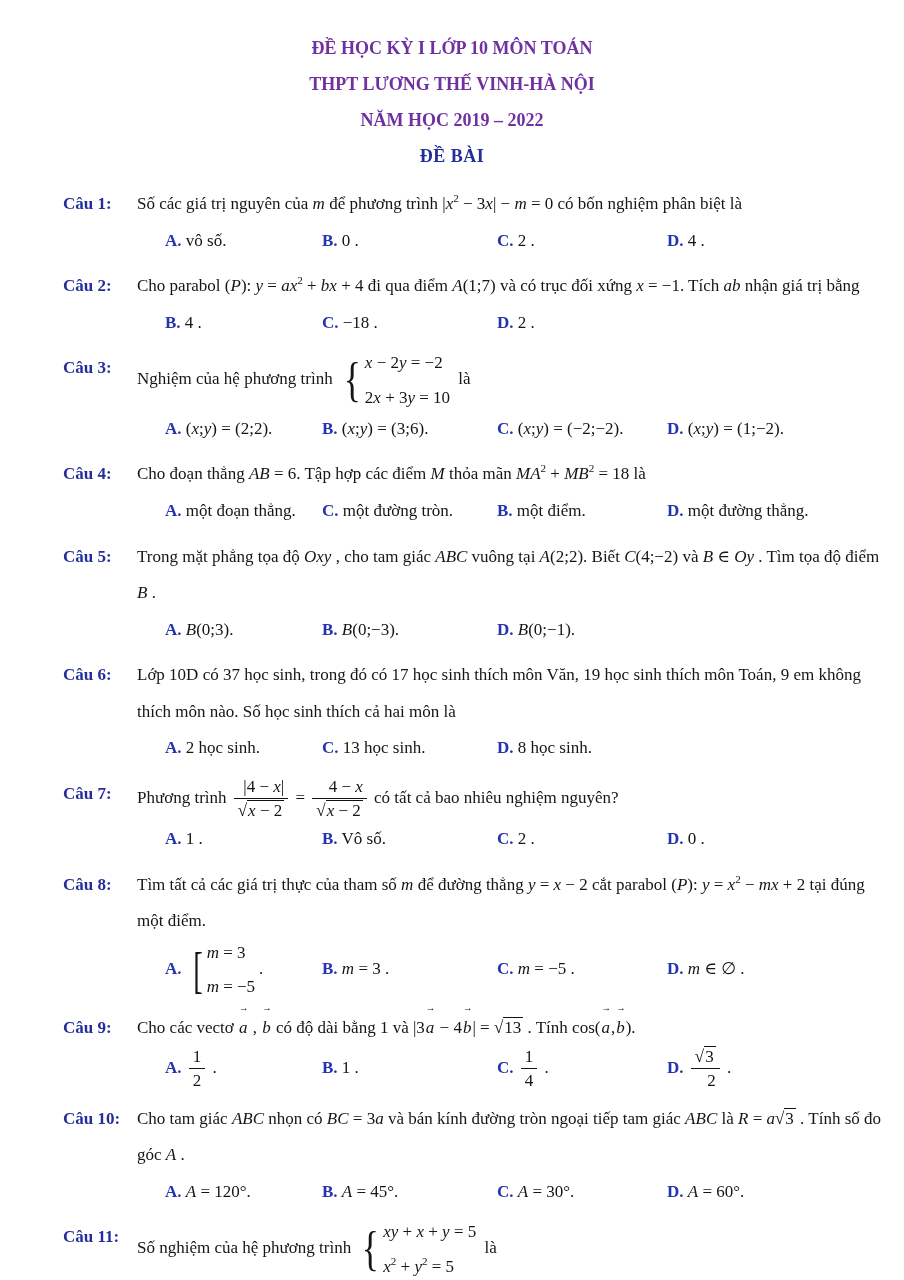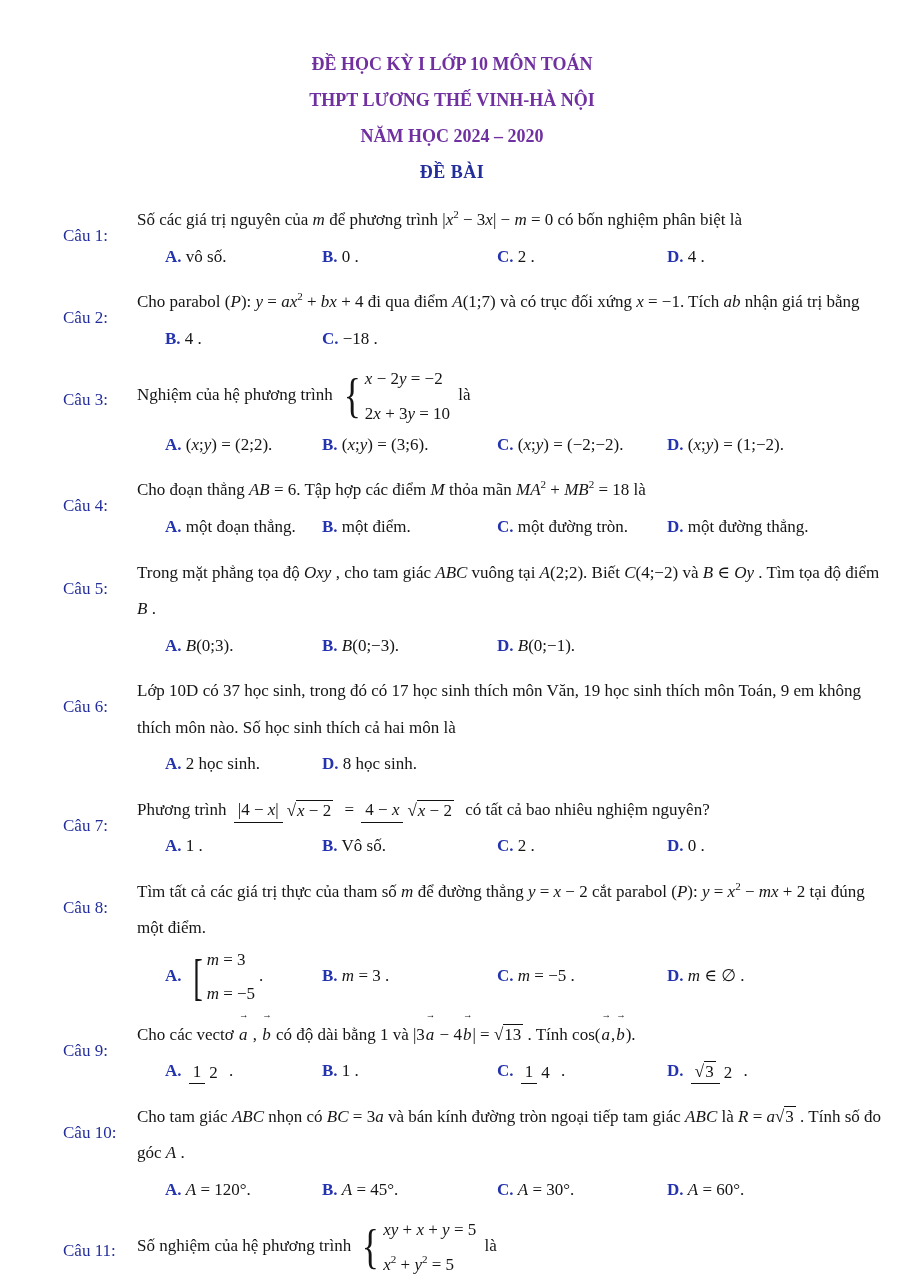--- a/index.html
+++ b/index.html
@@ -14,56 +14,56 @@
     min-height:1280px;
     margin:0 auto;
     background:#ffffff;
     font-family:"Liberation Serif","DejaVu Serif",serif;
     font-size:17px;
     color:var(--ink);
     box-sizing:border-box;
     overflow:hidden;
   }
   
-  .exam-header{ text-align:center; padding-top:46px; margin-bottom:12px; }
+  .exam-header{ text-align:center; padding-top:30px; margin-bottom:12px; }
   .exam-header div{ font-weight:bold; font-size:18px; line-height:36px; }
   .h-purple{ color:var(--purple); }
   .h-navy{ color:var(--navy); letter-spacing:0.5px; }
   
   .question{
     position:relative;
     padding:0 22px 0 137px;
     margin-bottom:9px;
     box-sizing:border-box;
   }
   .qlabel{
     position:absolute;
-    left:63px; top:16px;
-    font-weight:normal;
+    left:63px; top:0;
+    font-weight:bold;
     color:var(--navy);
     white-space:nowrap;
     line-height:2.15;
   }
   .qbody{ line-height:2.15; }
   .options{
     display:grid;
     grid-template-columns:157px 175px 170px auto;
     margin-left:28px;
     line-height:2.15;
     align-items:baseline;
   }
   .option{ white-space:nowrap; }
   .okey{ color:var(--blue); font-weight:bold; }
   
   .nw{ white-space:nowrap; }
   i{ font-style:italic; }
   sup{ font-size:0.65em; line-height:0; }
   .frac{
-    display:inline-flex; flex-direction:row;
-    vertical-align:middle; text-align:center;
+    display:inline-flex; flex-direction:column;
+    vertical-align:middle; text-align:right;
     margin:0 3px; line-height:1.25;
   }
   .frac > .nu{ border-bottom:1.2px solid #111; padding:0 4px 1px; }
   .frac > .de{ padding:1px 4px 0; }
   .sqrt{ white-space:nowrap; }
   .sqrt > .rad{ border-top:1.2px solid #111; padding:0 2px 0 1px; }
   .cases{
     display:inline-flex; align-items:center;
     vertical-align:middle; margin:0 4px; line-height:1.3;
   }
@@ -80,41 +80,42 @@
     top:-0.62em; font-size:0.55em; line-height:1;
   }
 </style>
 </head>
 <body>
 
 <div class="page">
   <header class="exam-header">
     <div class="h-purple">ĐỀ HỌC KỲ I LỚP 10 MÔN TOÁN</div>
     <div class="h-purple">THPT LƯƠNG THẾ VINH-HÀ NỘI</div>
-    <div class="h-purple">NĂM HỌC 2024 – 2020</div>
+    <div class="h-purple">NĂM HỌC 2019 – 2022</div>
     <div class="h-navy">ĐỀ BÀI</div>
   </header>
   <main>
   <section class="question">
     <div class="qlabel">Câu 1:</div>
     <div class="qbody">Số các giá trị nguyên của <i>m</i> để phương trình <span class="nw">|<i>x</i><sup>2</sup> − 3<i>x</i>| − <i>m</i> = 0</span> có bốn nghiệm phân biệt là</div>
     <div class="options">
           <div class="option"><b class="okey">A.</b> vô số.</div>
           <div class="option"><b class="okey">B.</b> 0 .</div>
           <div class="option"><b class="okey">C.</b> 2 .</div>
           <div class="option"><b class="okey">D.</b> 4 .</div>
         </div>
   </section>
 
   <section class="question">
     <div class="qlabel">Câu 2:</div>
     <div class="qbody">Cho parabol <span class="nw">(<i>P</i>): <i>y</i> = <i>ax</i><sup>2</sup> + <i>bx</i> + 4</span> đi qua điểm <span class="nw"><i>A</i>(1;7)</span> và có trục đối xứng <span class="nw"><i>x</i> = −1</span>. Tích <i>ab</i> nhận giá trị bằng</div>
     <div class="options">
           <div class="option"><b class="okey">B.</b> 4 .</div>
           <div class="option"><b class="okey">C.</b> −18 .</div>
+          <div class="option"><b class="okey">D.</b> 2 .</div>
         </div>
   </section>
 
   <section class="question">
     <div class="qlabel">Câu 3:</div>
     <div class="qbody">Nghiệm của hệ phương trình <span class="cases">
             <span class="delim">{</span>
             <span class="rows">
               <span><i>x</i> − 2<i>y</i> = −2</span>
               <span>2<i>x</i> + 3<i>y</i> = 10</span>
@@ -126,41 +127,42 @@
           <div class="option"><b class="okey">C.</b> (<i>x</i>;<i>y</i>) = (−2;−2).</div>
           <div class="option"><b class="okey">D.</b> (<i>x</i>;<i>y</i>) = (1;−2).</div>
         </div>
   </section>
 
   <section class="question">
     <div class="qlabel">Câu 4:</div>
     <div class="qbody">Cho đoạn thẳng <span class="nw"><i>AB</i> = 6</span>. Tập hợp các điểm <i>M</i> thỏa mãn <span class="nw"><i>MA</i><sup>2</sup> + <i>MB</i><sup>2</sup> = 18</span> là</div>
     <div class="options">
           <div class="option"><b class="okey">A.</b> một đoạn thẳng.</div>
+          <div class="option"><b class="okey">C.</b> một đường tròn.</div>
           <div class="option"><b class="okey">B.</b> một điểm.</div>
-          <div class="option"><b class="okey">C.</b> một đường tròn.</div>
           <div class="option"><b class="okey">D.</b> một đường thẳng.</div>
         </div>
   </section>
 
   <section class="question">
     <div class="qlabel">Câu 5:</div>
     <div class="qbody">Trong mặt phẳng tọa độ <i>Oxy</i> , cho tam giác <i>ABC</i> vuông tại <span class="nw"><i>A</i>(2;2)</span>. Biết <span class="nw"><i>C</i>(4;−2)</span> và <span class="nw"><i>B</i> ∈ <i>Oy</i></span> . Tìm tọa độ điểm <i>B</i> .</div>
     <div class="options">
           <div class="option"><b class="okey">A.</b> <i>B</i>(0;3).</div>
           <div class="option"><b class="okey">B.</b> <i>B</i>(0;−3).</div>
           <div class="option"><b class="okey">D.</b> <i>B</i>(0;−1).</div>
         </div>
   </section>
 
   <section class="question">
     <div class="qlabel">Câu 6:</div>
     <div class="qbody">Lớp 10D có 37 học sinh, trong đó có 17 học sinh thích môn Văn, 19 học sinh thích môn Toán, 9 em không thích môn nào. Số học sinh thích cả hai môn là</div>
     <div class="options">
           <div class="option"><b class="okey">A.</b> 2 học sinh.</div>
+          <div class="option"><b class="okey">C.</b> 13 học sinh.</div>
           <div class="option"><b class="okey">D.</b> 8 học sinh.</div>
         </div>
   </section>
 
   <section class="question">
     <div class="qlabel">Câu 7:</div>
     <div class="qbody">Phương trình <span class="frac">
             <span class="nu">|4 − <i>x</i>|</span>
             <span class="de"><span class="sqrt">√<span class="rad"><i>x</i> − 2</span></span></span>
           </span> = <span class="frac">

